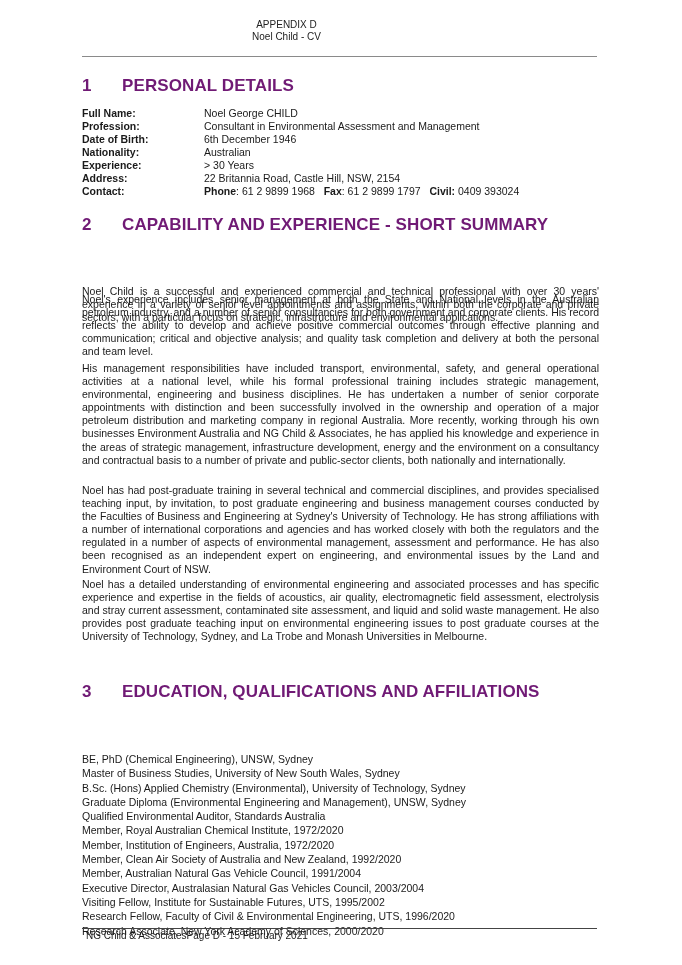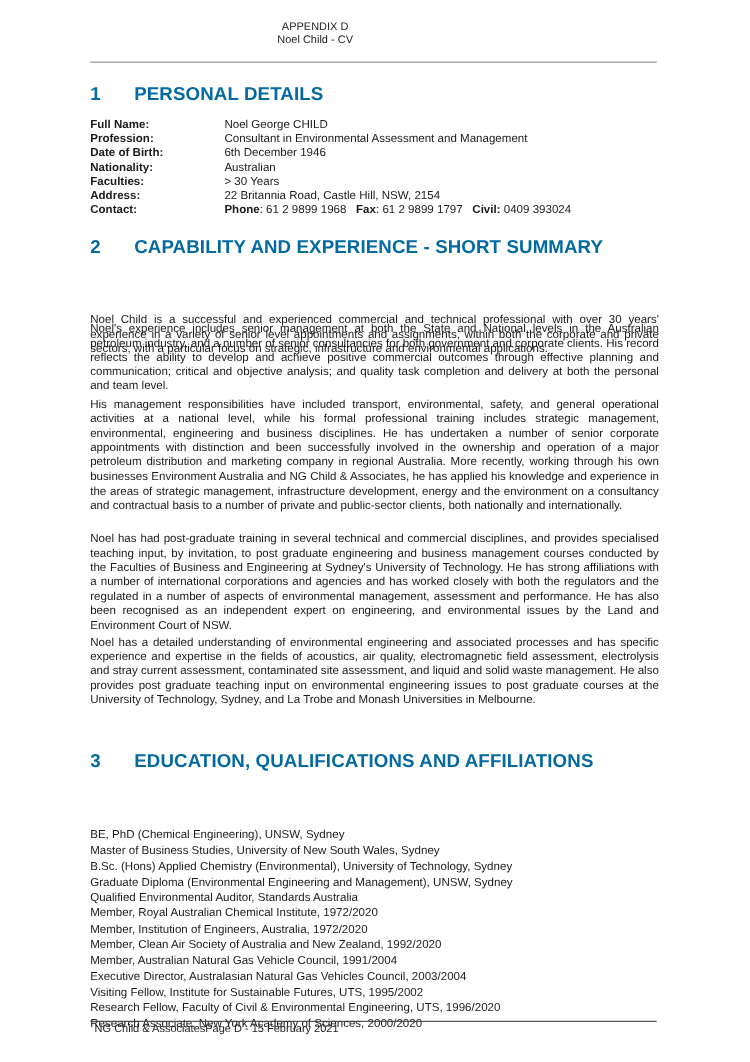--- a/index.html
+++ b/index.html
@@ -1,21 +1,21 @@
 <!DOCTYPE html>
 <html><head>
 <meta charset="utf-8">
 <style>
   html, body { margin: 0; padding: 0; background: #ffffff; }
   body { width: 682px; height: 965px; position: relative; overflow: hidden;
          font-family: "Liberation Sans", sans-serif; color: #1a1a1a; }
   .header { position: absolute; top: 19px; left: 0; width: 573px; text-align: center;
             font-size: 10px; line-height: 12px; color: #222; }
   .header-rule { position: absolute; top: 56px; left: 82px; width: 515px; height: 1px; background: #8a8a8a; }
-  .h1 { position: absolute; left: 82px; font-weight: bold; font-size: 17px; letter-spacing: 0.1px; color: #0369a1; }
+  .h1 { position: absolute; left: 82px; font-weight: bold; font-size: 17px; letter-spacing: 0.1px; color: #701a75; }
   .h1 .num { display: inline-block; width: 40px; }
   .details { position: absolute; left: 82px; top: 107px; font-size: 10.5px; line-height: 13px; }
   .details .row { display: flex; }
   .details .lbl { width: 122px; font-weight: bold; }
   .details .val b { font-weight: bold; }
   .para { position: absolute; left: 82px; width: 517px; font-size: 10.5px; line-height: 13.1px; text-align: justify; margin: 0; }
   .edu { position: absolute; left: 82px; top: 752px; font-size: 10.5px; line-height: 14.3px; }
   .footer-rule { position: absolute; top: 928px; left: 82px; width: 515px; height: 1px; background: #444; }
   .footer { position: absolute; top: 930px; left: 86px; width: 510px; font-size: 10px; display: flex; justify-content: flex-start; }
 </style>
@@ -43,21 +43,21 @@
     </div>
   <div class="row">
       <span class="lbl">Date of Birth:</span>
       <span class="val">6th December 1946</span>
     </div>
   <div class="row">
       <span class="lbl">Nationality:</span>
       <span class="val">Australian</span>
     </div>
   <div class="row">
-      <span class="lbl">Faculties:</span>
+      <span class="lbl">Experience:</span>
       <span class="val">&gt; 30 Years</span>
     </div>
   <div class="row">
       <span class="lbl">Address:</span>
       <span class="val">22 Britannia Road, Castle Hill, NSW, 2154</span>
     </div>
   <div class="row">
     <span class="lbl">Contact:</span>
     <span class="val">
       <b>Phone</b><span>: 61 2 9899 1968</span>&nbsp;&nbsp;

